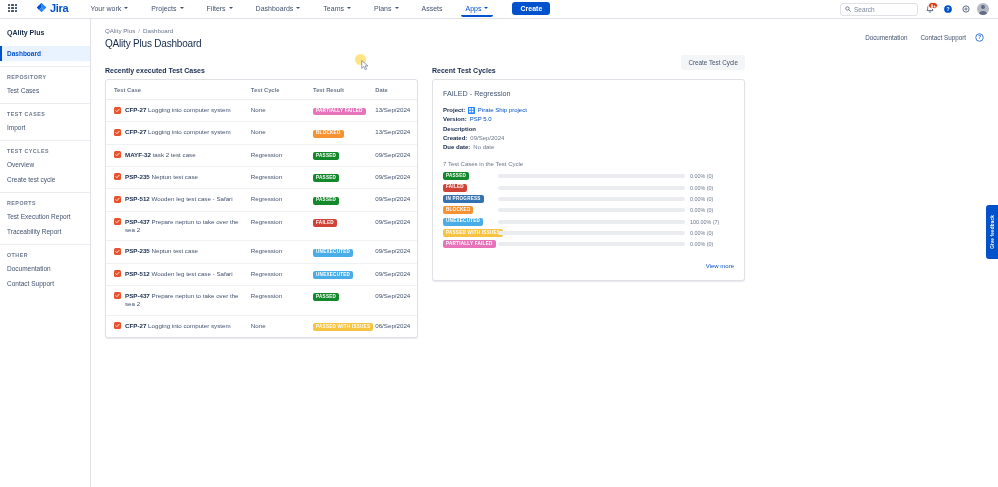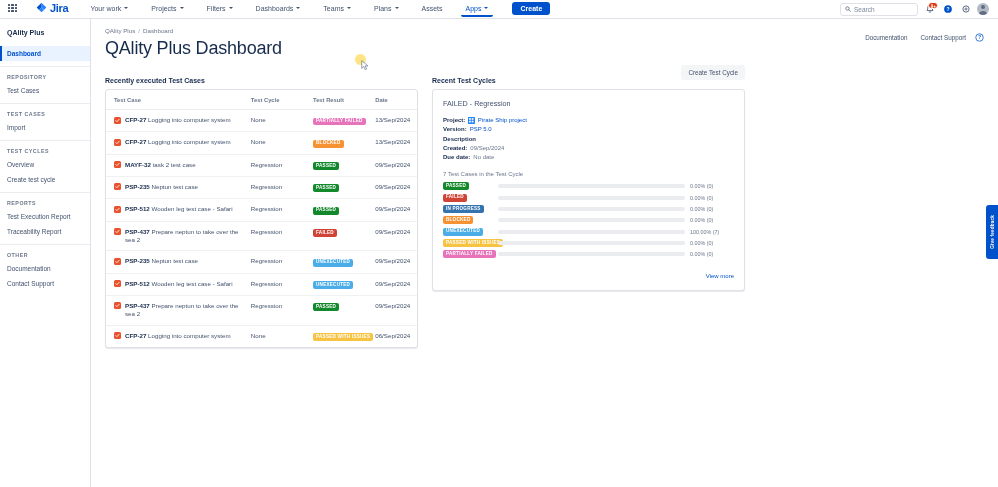--- a/index.html
+++ b/index.html
@@ -100,21 +100,21 @@
     font-size: 5.3px; font-weight: 700; color: #6b778c; letter-spacing: 0.5px;
     padding: 7px 7px 3px; text-transform: uppercase;
     border-top: 1px solid #ebecf0; margin-top: 5px;
   }
 
   
   .content { flex: 1; padding: 8px 14px 0 14px; position: relative; overflow: hidden; }
   .crumbs { font-size: 6.2px; color: #6b778c; display: flex; gap: 3px; align-items: center; }
   .crumbs a { color: #6b778c; text-decoration: none; cursor: pointer; }
   .crumb-sep { color: #a5adba; }
-  .page-title { font-size: 18px; font-weight: 500; color: #172b4d; margin-top: 4px; letter-spacing: -0.2px; }
+  .page-title { font-size: 10px; font-weight: 500; color: #172b4d; margin-top: 4px; letter-spacing: -0.2px; }
 
   .head-actions {
     position: absolute; top: 12px; right: 14px;
     display: flex; align-items: center; gap: 5px;
   }
   .ghost-btn {
     font-size: 6.3px; color: #42526e; background: transparent; border: none;
     padding: 3px 4px; border-radius: 3px; cursor: pointer; white-space: nowrap;
   }
   .help-circle { width: 9px; height: 9px; cursor: pointer; }

